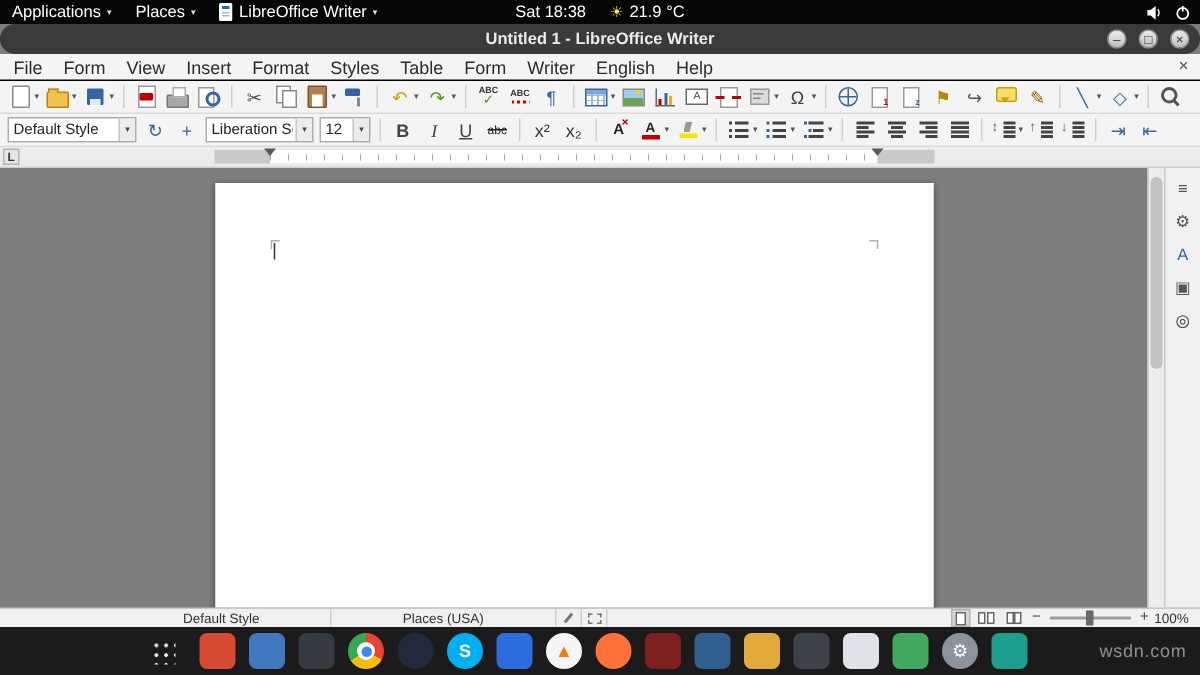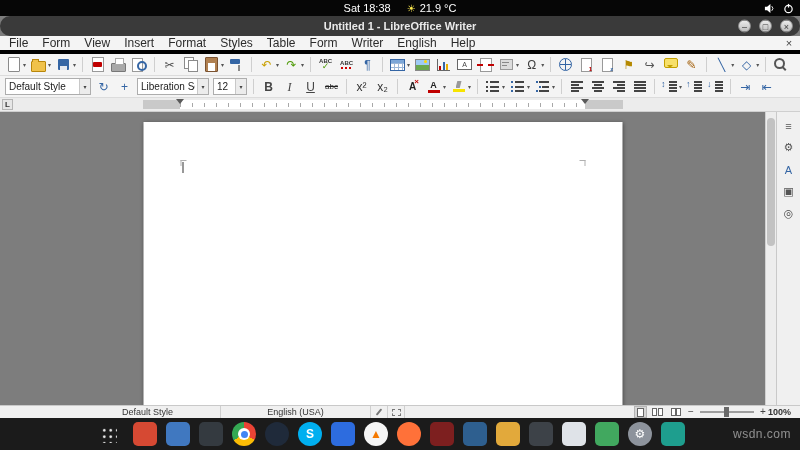--- a/index.html
+++ b/index.html
@@ -25,21 +25,21 @@
   .tray-ic{display:flex;align-items:center;}
 
   
   .titlebar{height:20px;background:#3a3a3a;display:flex;align-items:center;justify-content:center;position:relative;flex:0 0 20px;border-radius:10px;}
   .title{color:#eaeaea;font-size:11px;font-weight:700;}
   .win-controls{position:absolute;right:7px;top:50%;transform:translateY(-50%);display:flex;gap:8px;}
   .wc{width:13px;height:13px;border-radius:50%;background:linear-gradient(#ececec,#bdbdbd);border:1px solid #8d8d8d;
     color:#3c3c3c;font-size:9px;display:flex;align-items:center;justify-content:center;cursor:default;}
 
   
-  .menubar{height:18px;background:#f4f4f4;border-bottom:4px solid #000000;display:flex;align-items:flex-end;position:relative;font-size:12px;color:#2b2b2b;flex:0 0 18px;}
+  .menubar{height:18px;background:#f4f4f4;border-bottom:1px solid #000000;display:flex;align-items:flex-end;position:relative;font-size:12px;color:#2b2b2b;flex:0 0 18px;}
   .menus{display:flex;height:100%;align-items:center;padding-left:2px;}
   .menu-item{padding:0 7px;height:100%;display:flex;align-items:center;cursor:default;}
   .doc-close{position:absolute;right:4px;top:50%;transform:translateY(-50%);border:0;background:transparent;font-size:11px;color:#444;width:14px;height:14px;line-height:1;padding:0;}
 
   
   .toolbar{height:22px;background:#f4f4f4;border-bottom:1px solid #dcdcdc;display:flex;align-items:center;padding:0 3px;overflow:hidden;flex:0 0 22px;}
   .tb-btn{display:flex;align-items:center;border:0;background:transparent;padding:1px;margin:0 1px;height:20px;cursor:default;}
   .tb-sep{width:1px;height:15px;background:#cfcfcf;margin:0 4px;flex:0 0 1px;}
   .dd{font-size:6px;color:#555;margin-left:1px;}
   .ic{position:relative;width:17px;height:17px;display:flex;align-items:center;justify-content:center;font-size:12px;line-height:1;color:#444;}
@@ -159,41 +159,56 @@
   .sb-spacer{flex:1;}
   .vl-btn{height:12px;display:flex;align-items:center;gap:1px;padding:0 2px;margin-right:2px;border:1px solid transparent;}
   .vl-btn.active{background:#d6d6d6;border-color:#b5b5b5;}
   .pg{width:7px;height:9px;border:1px solid #666;background:#fff;display:inline-block;}
   .pg.s{width:5px;height:8px;}
   .pg.j{margin-right:-1px;}
   .zoom-out,.zoom-in{width:10px;text-align:center;color:#444;font-size:10px;line-height:10px;}
   .zoom-track{width:54px;height:2px;background:#9e9e9e;position:relative;margin:0 4px;}
   .zoom-mid{position:absolute;left:50%;top:-2px;width:1px;height:6px;background:#8a8a8a;}
   .zoom-thumb{position:absolute;left:24px;top:-4px;width:5px;height:10px;background:#696969;}
-  .zoom-label{width:32px;text-align:left;padding-right:6px;font-weight:bold;}
+  .zoom-label{width:32px;text-align:center;padding-right:6px;}
 
   
   .dock{height:32px;background:#1b1b1b;display:flex;align-items:center;padding-left:96px;position:relative;flex:0 0 32px;}
   .dock-items{display:flex;gap:9px;align-items:center;}
   .dock-item{width:24px;height:24px;display:flex;align-items:center;justify-content:center;}
   .dock-item:first-child{margin-right:4px;}
   .di{width:24px;height:24px;border-radius:5px;color:#fff;display:flex;align-items:center;justify-content:center;font-size:12px;font-weight:700;position:relative;}
   .di-circle{border-radius:50%;}
   .di-grid{width:17px;height:17px;border-radius:0;background-image:radial-gradient(circle,#ededed 1.2px,transparent 1.4px);background-size:6.5px 6.5px;background-position:1px 1px;}
   .di-chrome{border-radius:50%;background:conic-gradient(#ea4335 0 33%,#fbbc05 0 66%,#34a853 0 100%);}
   .di-chrome::before{content:"";position:absolute;left:6px;top:6px;width:12px;height:12px;border-radius:50%;background:#fff;}
   .di-chrome::after{content:"";position:absolute;left:8.5px;top:8.5px;width:7px;height:7px;border-radius:50%;background:#4285f4;}
   .watermark{position:absolute;right:9px;top:50%;transform:translateY(-50%);font-size:12px;color:rgba(255,255,255,.5);letter-spacing:.5px;}
 </style>
 </head>
 <body>
 
 <div class="screen">
 
   <div class="panel">
+    <div class="panel-left">
+        <div class="p-item">
+          <span class="p-label">Applications</span>
+          <span class="p-caret">▾</span>
+        </div>
+        <div class="p-item">
+          <span class="p-label">Places</span>
+          <span class="p-caret">▾</span>
+        </div>
+        <div class="p-item">
+          <i class="p-ico-writer"></i>
+          <span class="p-label">LibreOffice Writer</span>
+          <span class="p-caret">▾</span>
+        </div>
+      </div>
     <div class="panel-center">
       <span class="p-clock">Sat 18:38</span>
       <span class="p-weather">
         <i class="sun">☀</i>
         <span>21.9 °C</span>
       </span>
     </div>
     <div class="panel-right">
       <span class="tray-ic">
         <svg width="11" height="11" viewBox="0 0 12 12">
@@ -485,21 +500,21 @@
         </button>
         <button class="sb-btn">
           <i class="sbi" style="color: rgb(68, 68, 68);">◎</i>
         </button>
       </div>
   </div>
 
   <div class="statusbar">
     <span class="sb-seg w1">Page 1 of 1</span>
     <span class="sb-seg w3">Default Style</span>
-    <span class="sb-seg w4">English (USA)</span>
+    <span class="sb-seg w4">Places (USA)</span>
     <span class="sb-ic">
         <i class="si-edit"></i>
       </span>
     <span class="sb-ic">
         <i class="si-sel"></i>
       </span>
     <span class="sb-spacer"></span>
     <span class="vl-btn active">
         <i class="pg"></i>
       </span>

